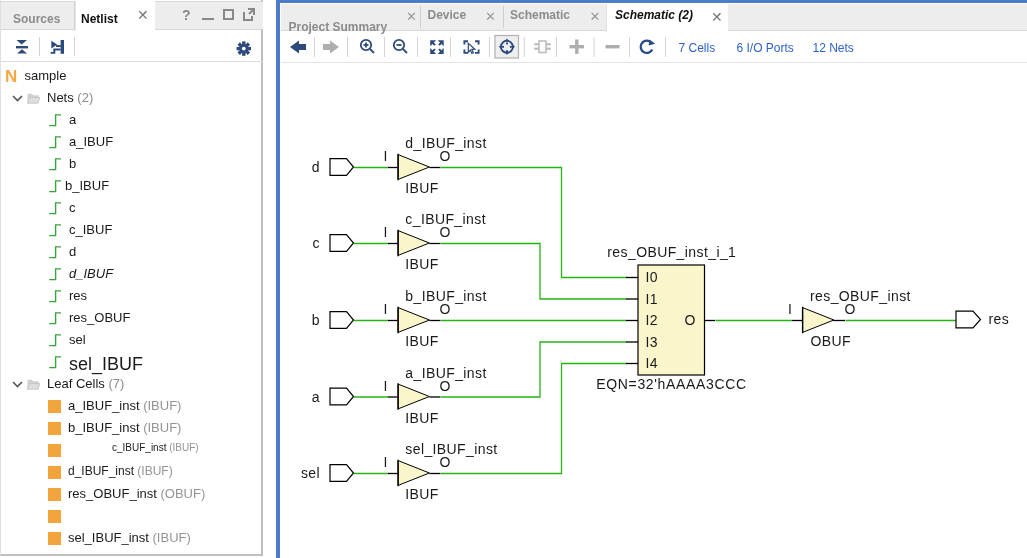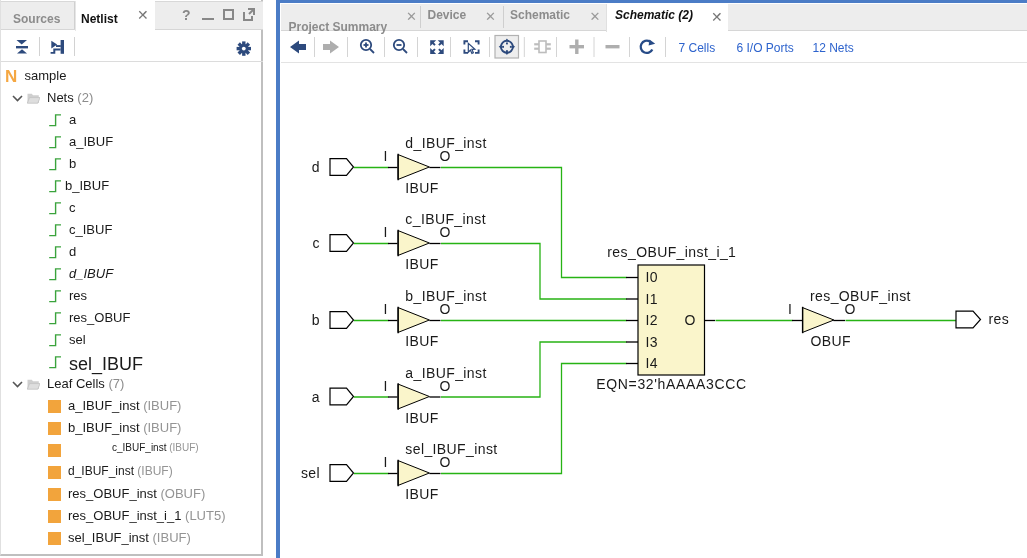--- a/index.html
+++ b/index.html
@@ -135,21 +135,20 @@
     <div class="abs" style="left:67px; top:397.5px; font-size:13px; color:#1a1a1a; white-space:pre;">a_IBUF_inst<span style="color:#949494"> (IBUF)</span></div>
     <div class="abs" style="left:47px; top:422px; width:13px; height:13px; background:#f2a43c;"></div>
     <div class="abs" style="left:67px; top:419.5px; font-size:13px; color:#1a1a1a; white-space:pre;">b_IBUF_inst<span style="color:#949494"> (IBUF)</span></div>
     <div class="abs" style="left:47px; top:444px; width:13px; height:13px; background:#f2a43c;"></div>
     <div class="abs" style="left:67px; top:441.5px; font-size:10px; color:#1a1a1a; white-space:pre;margin-left:44px;">c_IBUF_inst<span style="color:#949494"> (IBUF)</span></div>
     <div class="abs" style="left:47px; top:466px; width:13px; height:13px; background:#f2a43c;"></div>
     <div class="abs" style="left:67px; top:464px; font-size:12px; color:#1a1a1a; white-space:pre;">d_IBUF_inst<span style="color:#949494"> (IBUF)</span></div>
     <div class="abs" style="left:47px; top:488px; width:13px; height:13px; background:#f2a43c;"></div>
     <div class="abs" style="left:67px; top:485.5px; font-size:13px; color:#1a1a1a; white-space:pre;">res_OBUF_inst<span style="color:#949494"> (OBUF)</span></div>
     <div class="abs" style="left:47px; top:510px; width:13px; height:13px; background:#f2a43c;"></div>
-    <div class="abs" style="left:67px; top:507.5px; font-size:13px; color:#1a1a1a; white-space:pre;">res_OBUF_inst_i_1<span style="color:#949494"> (LUT5)</span></div>
     <div class="abs" style="left:47px; top:532px; width:13px; height:13px; background:#f2a43c;"></div>
     <div class="abs" style="left:67px; top:529.5px; font-size:13px; color:#1a1a1a; white-space:pre;">sel_IBUF_inst<span style="color:#949494"> (IBUF)</span></div>
   </div>
 
 <div class="abs" style="left:276.3px; top:0; width:750.7px; height:3px; background:#4b7cc6;"></div>
 <div class="abs" style="left:276.3px; top:0; width:3.9px; height:558px; background:#4b7cc6;"></div>
 
 <div class="abs" style="left:280.5px; top:3.5px; width:746.5px; height:27px; background:#ededed; border-bottom:1px solid #d6d6d6;"></div>
 <div class="abs" style="left:288.5px; top:3.5px; height:27px; color:#8c8c8c; font-weight:bold; font-size:12px; line-height:23px;margin-top:12px;">Project Summary</div>
 <div class="abs" style="left:406px; top:3.5px; height:27px; color:#9a9a9a; font-size:13px; line-height:25px;">✕</div>

